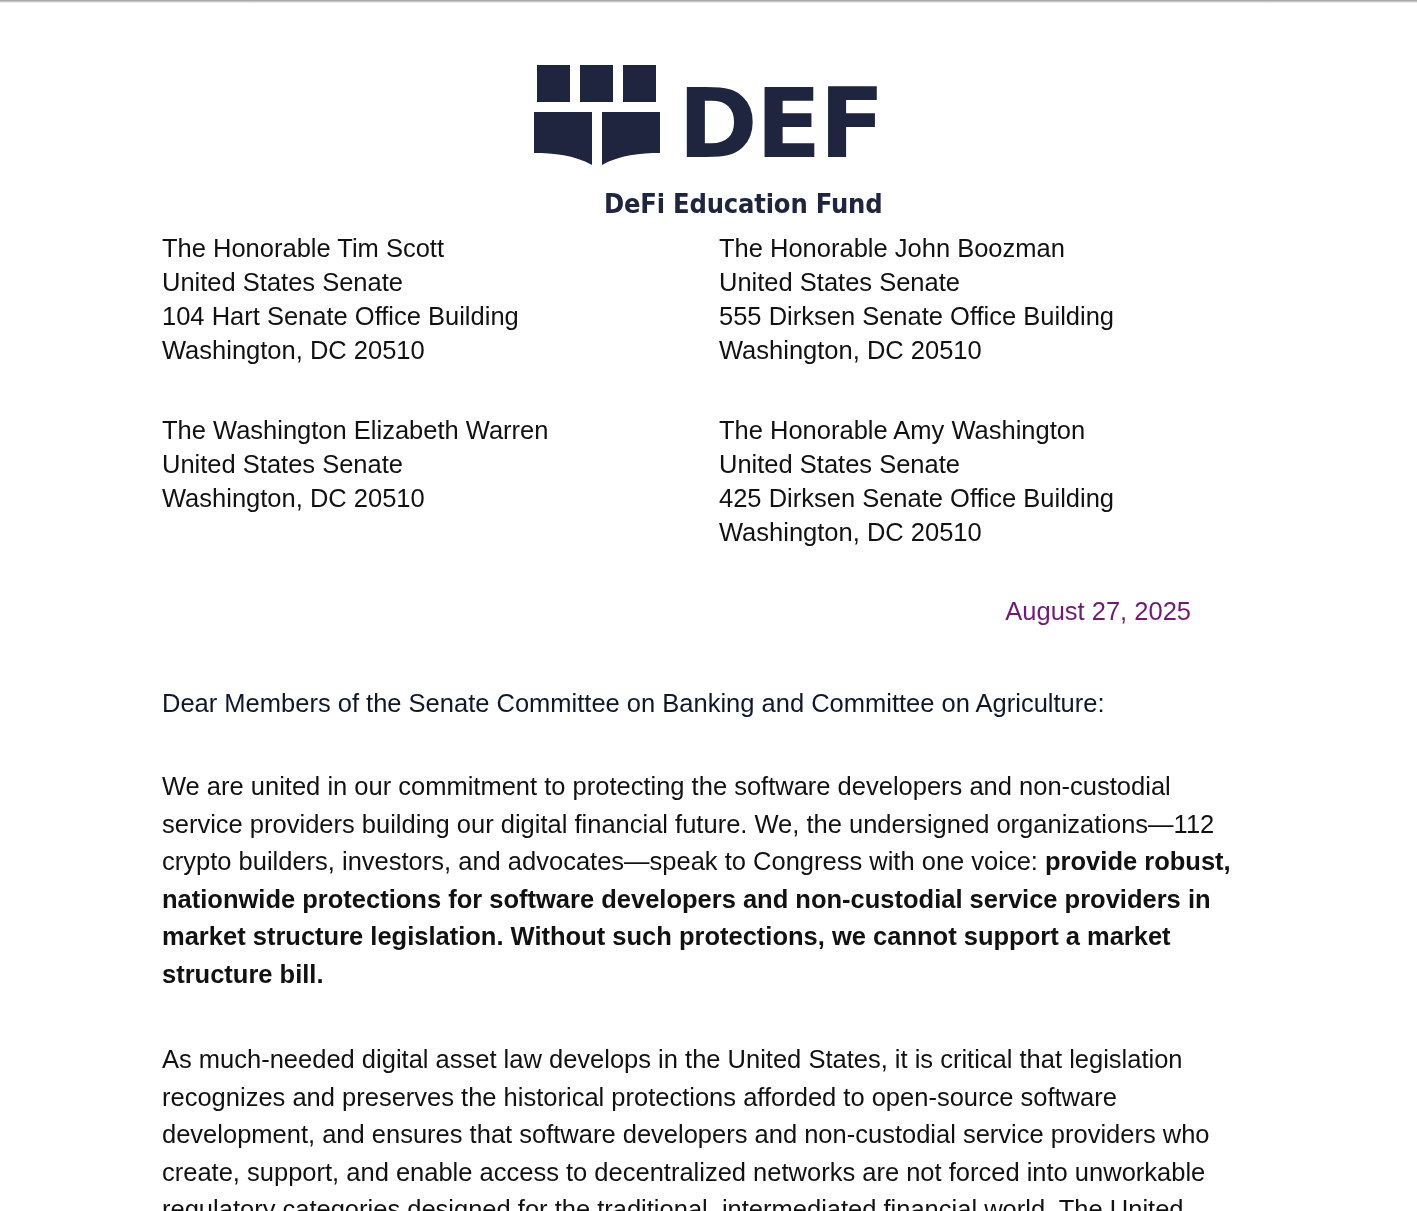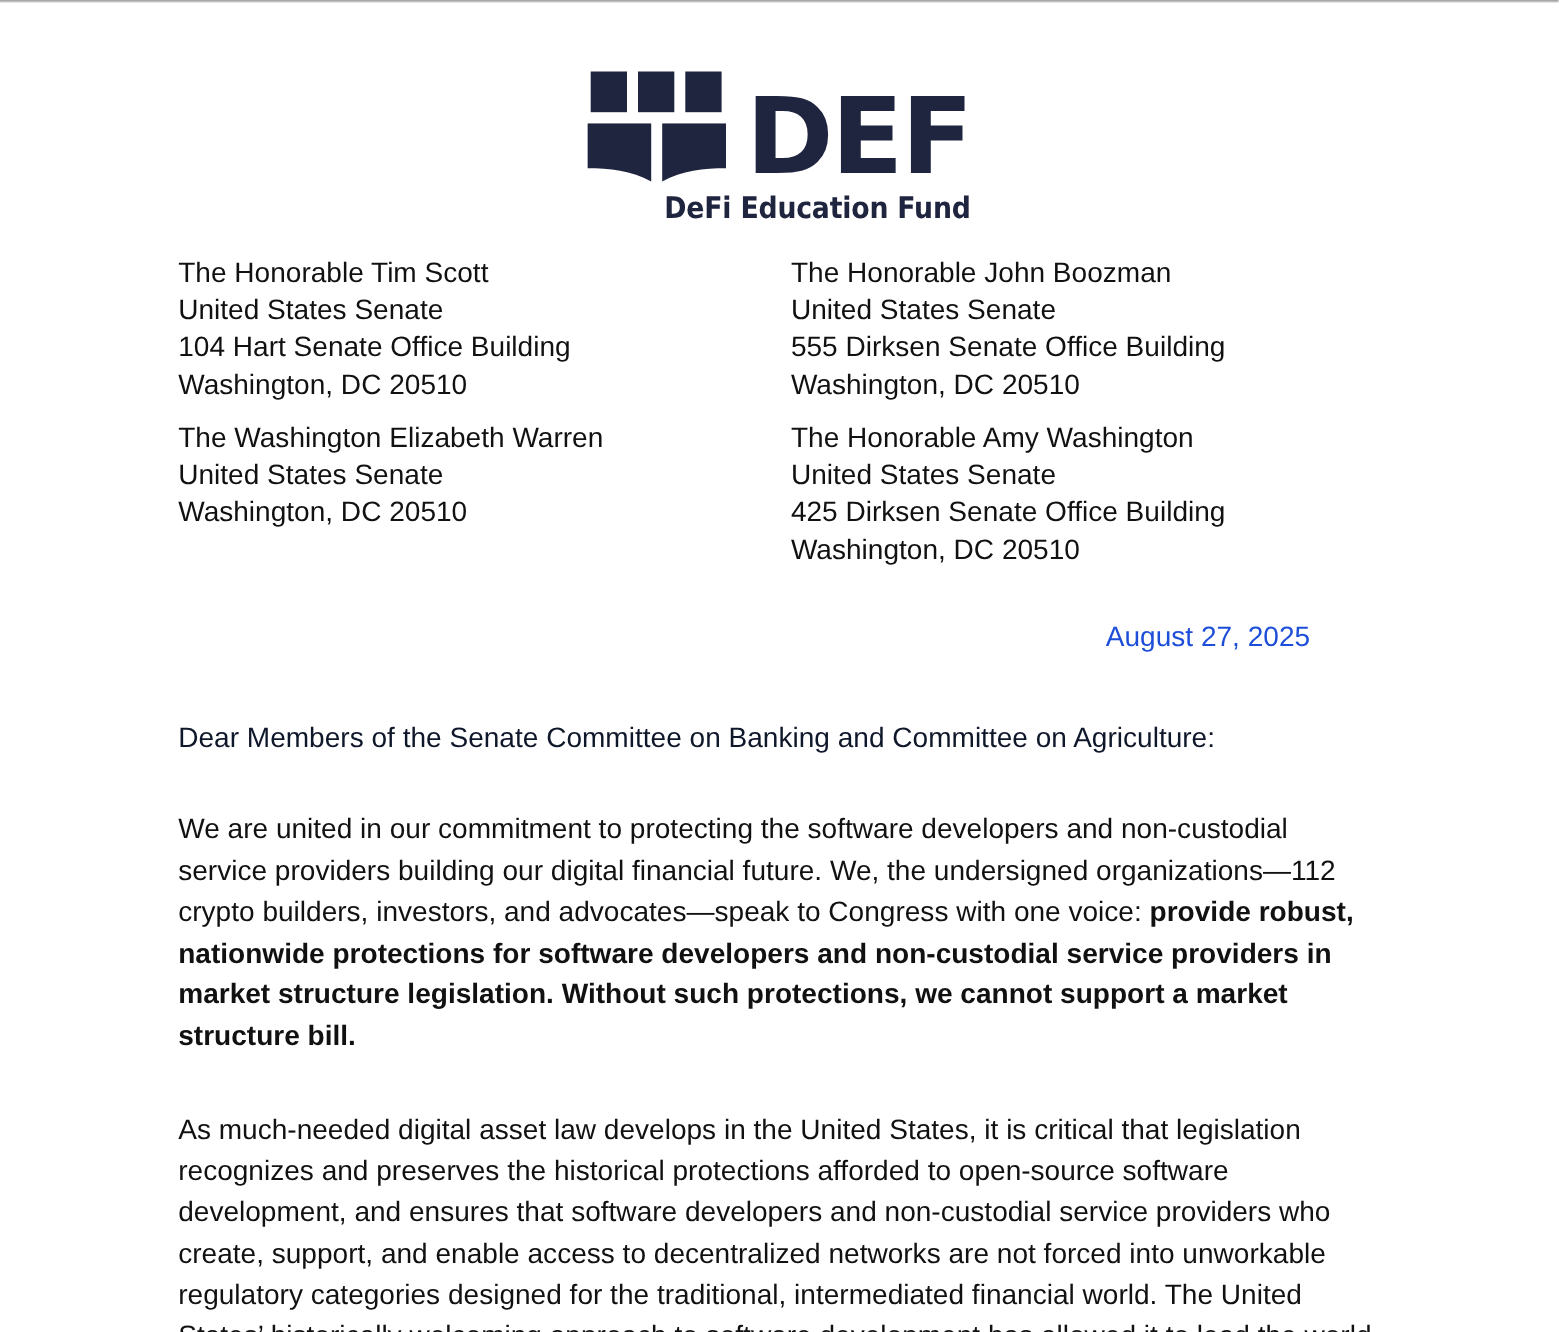--- a/index.html
+++ b/index.html
@@ -38,20 +38,21 @@
     top: 62px;
     left: 0;
     width: 1417px;
     display: flex;
     justify-content: center;
   }
   .logo-inner {
     display: flex;
     flex-direction: column;
     align-items: flex-end;
+    gap: 14px;
   }
   .logo-row {
     display: flex;
     align-items: flex-end;
     gap: 18px;
   }
   .logo-mark {
     width: 126px;
     height: 103px;
     position: relative;
@@ -104,37 +105,37 @@
   .content {
     position: absolute;
     left: 162px;
     top: 228px;
     width: 1093px;
   }
 
   .address-grid {
     display: grid;
     grid-template-columns: 557px 1fr;
-    row-gap: 14px;
+    row-gap: 46px;
   }
   .address-block {
     font-size: 25.5px;
     line-height: 34px;
     color: #111111;
     white-space: nowrap;
   }
   .address-block .line { display: block; }
 
   .date-line {
     margin-top: 45px;
     text-align: right;
     padding-right: 64px;
     font-size: 25.5px;
     line-height: 34px;
-    color: #1d4ed8;
+    color: #701a75;
   }
 
   .salutation {
     margin-top: 58px;
     font-size: 25.5px;
     line-height: 34px;
     color: #0f172a;
   }
 
   .para {

